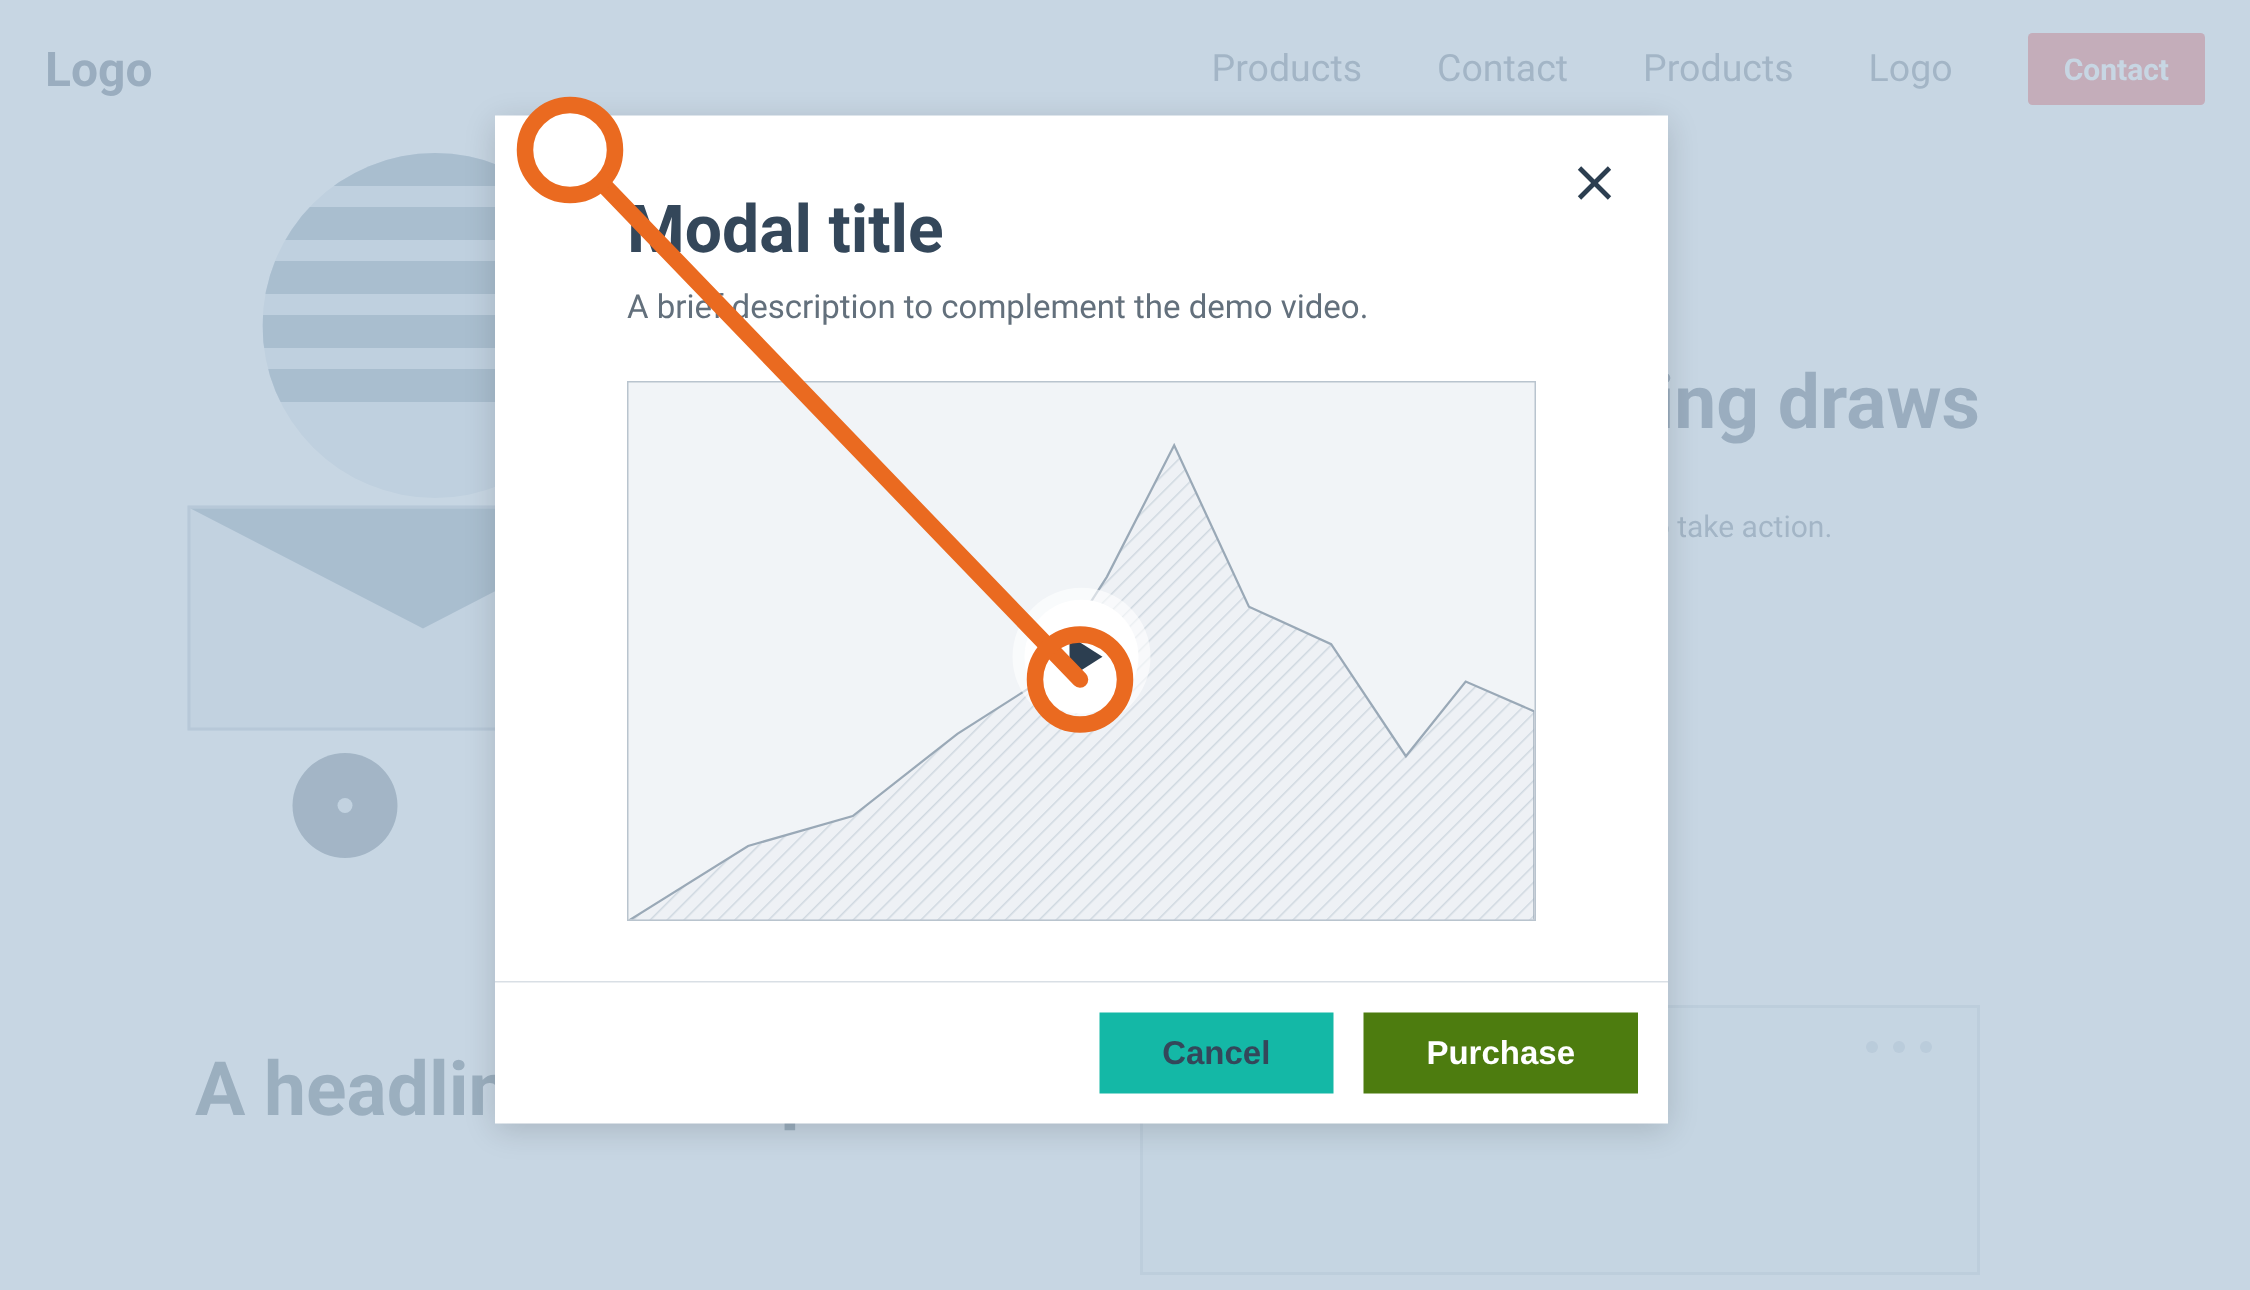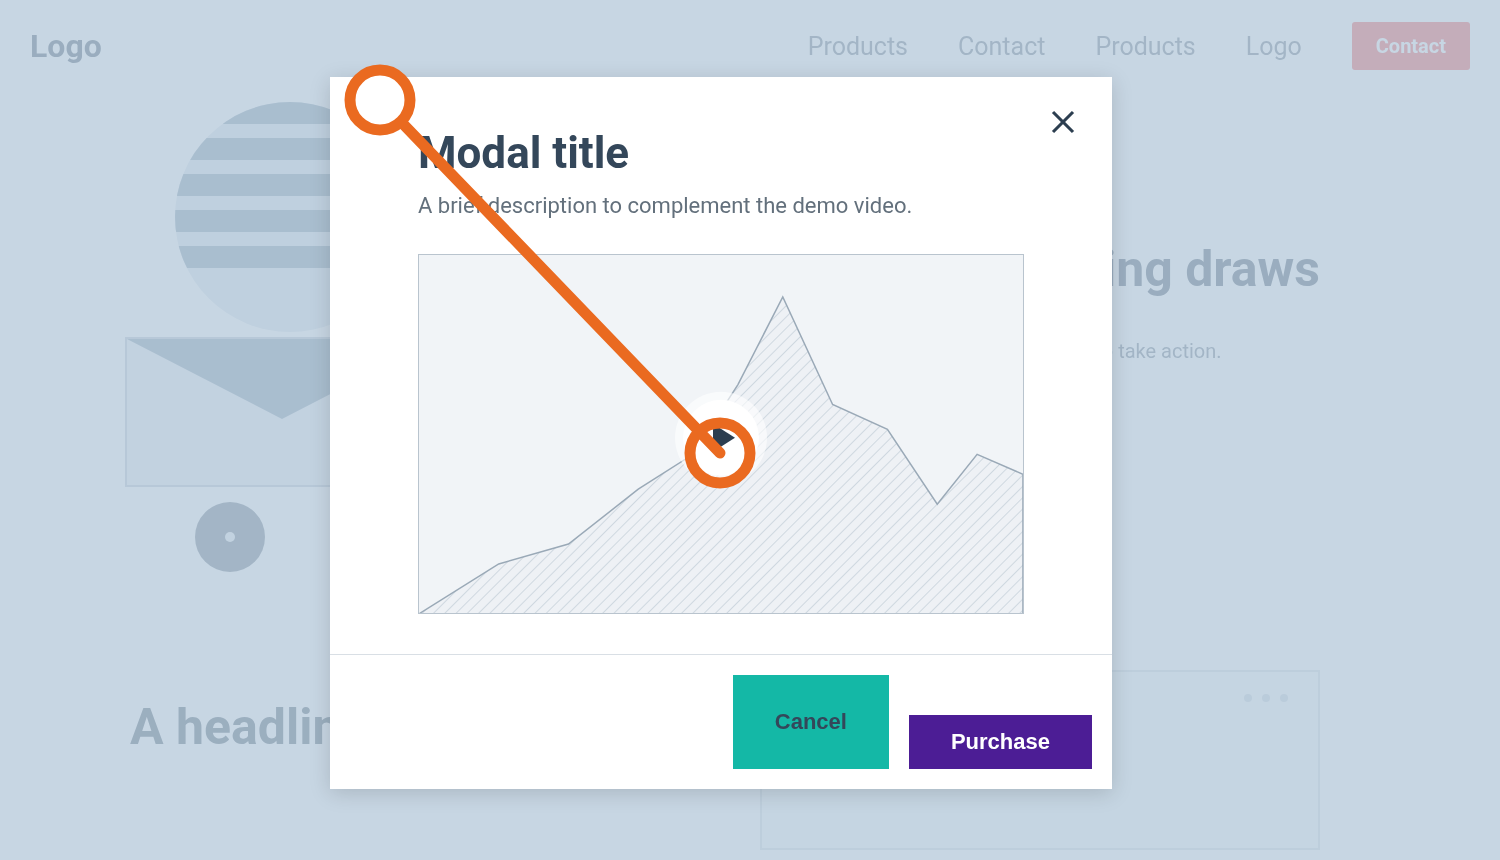--- a/index.html
+++ b/index.html
@@ -248,23 +248,22 @@
       font-weight: 600;
       padding: 14px 42px;
       border: none;
       cursor: pointer;
     }
     .btn-cancel {
       background: #14b8a6;
       color: #34475a;
     }
     .btn-primary {
-      background: #4c1d95;
+      background: #4d7c0f;
       color: #fff;
-      margin-top: 40px;
     }
 
     
     .annotation {
       position: absolute;
       inset: 0;
       pointer-events: none;
     }
   </style>
 </head>

